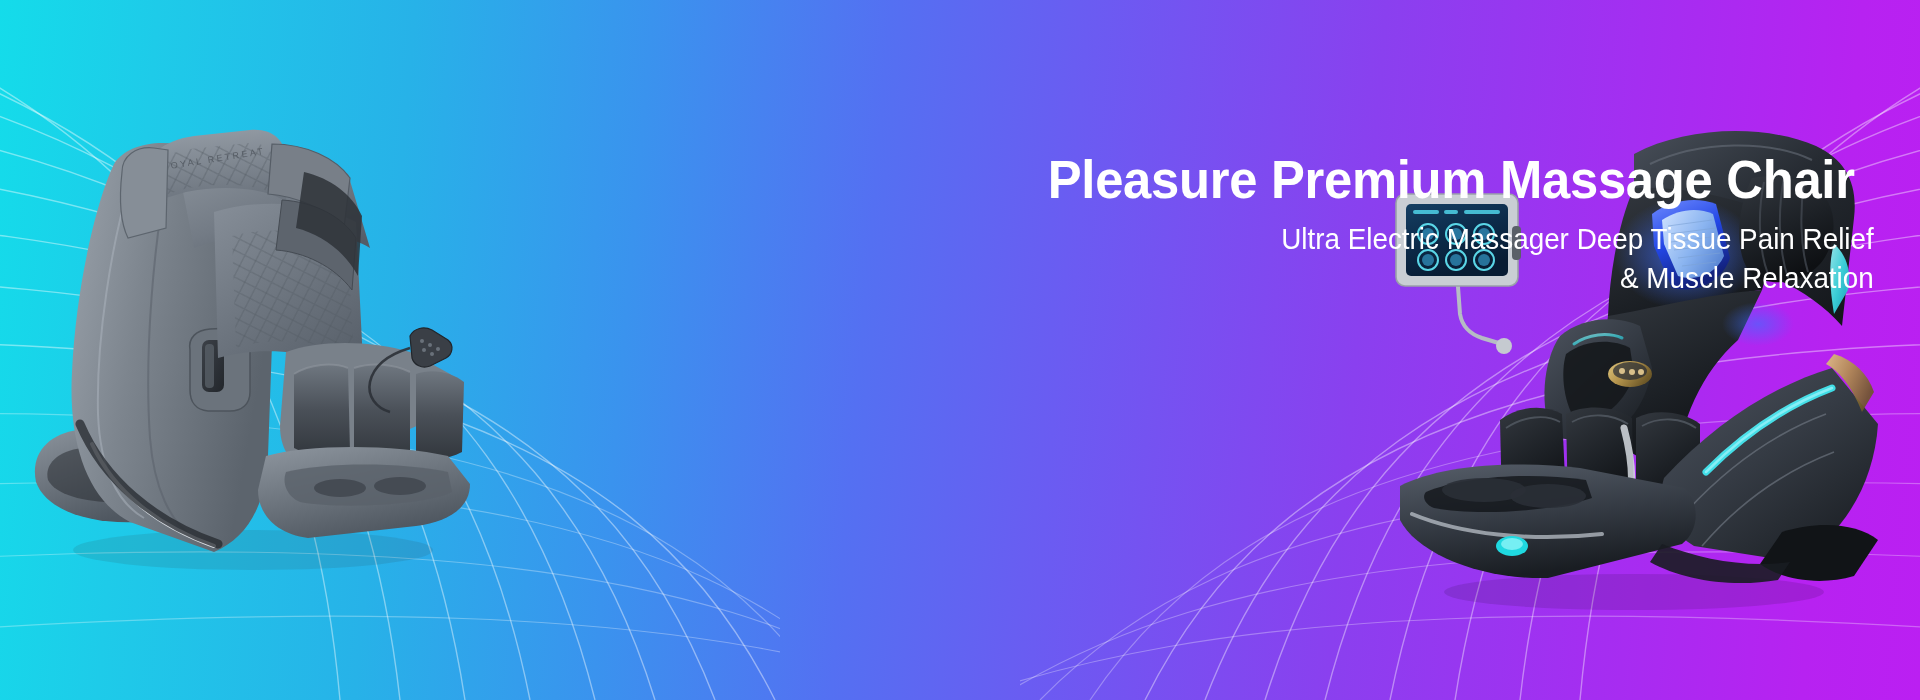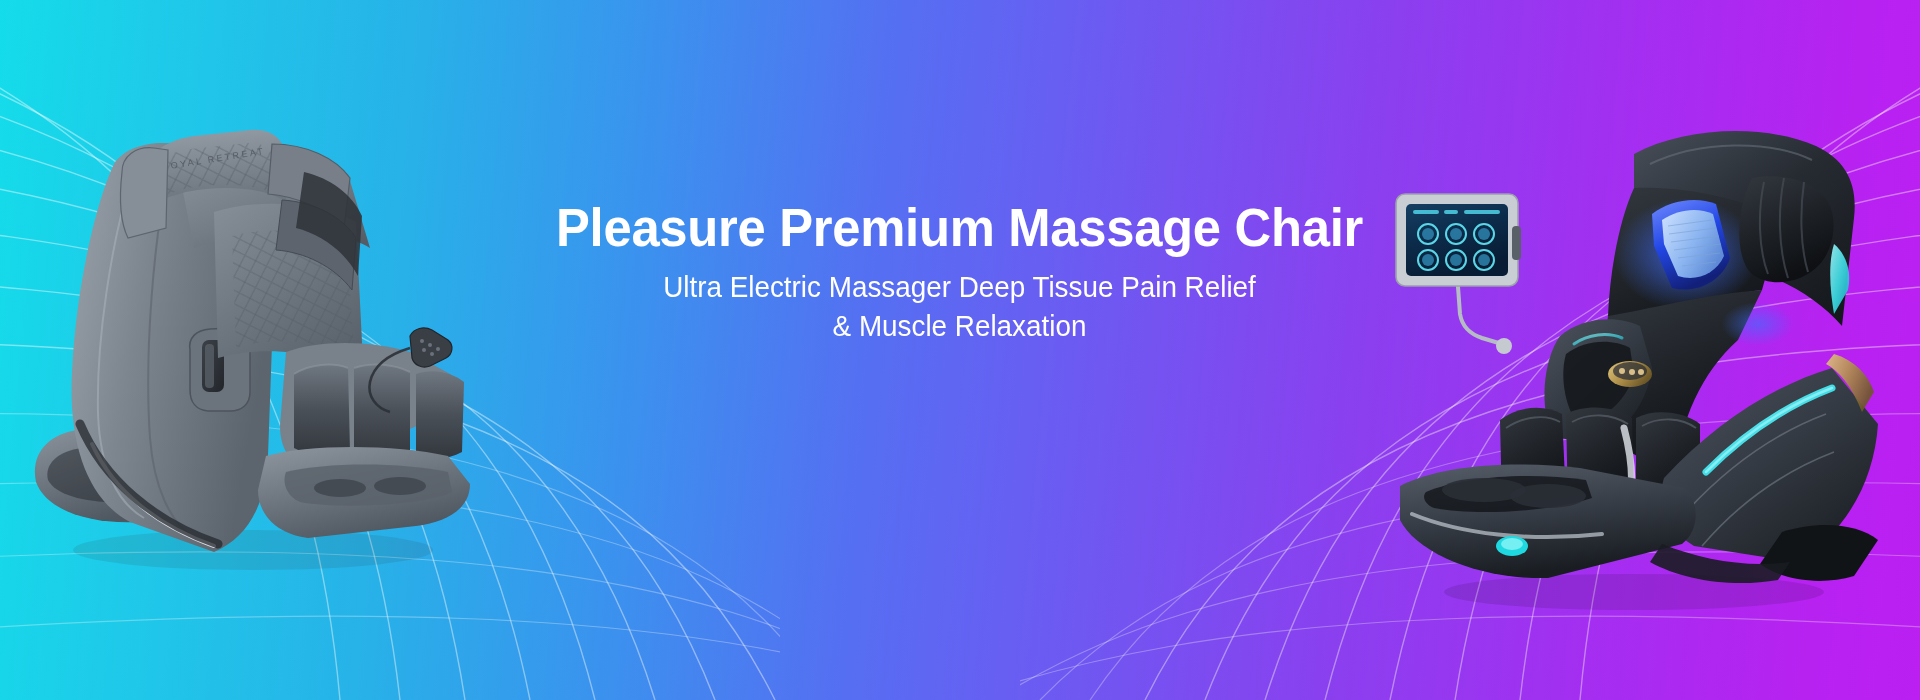--- a/index.html
+++ b/index.html
@@ -24,25 +24,24 @@
   }
 
   
   .arcfield{position:absolute;top:0;bottom:0;pointer-events:none;}
   .arcfield svg{display:block;width:100%;height:100%;}
   #arcs-left{left:0;width:780px;}
   #arcs-right{right:0;width:900px;}
 
   
   #copy{
-    position:absolute;left:0;right:1px;top:148px;
-    text-align:center;
+    position:absolute;left:0;right:8px;top:148px;
+    text-align:right;
     z-index:6;
     pointer-events:none;
-    margin-top:48px;
   }
   #title{
     margin:0;
     font-family:"Liberation Sans Narrow","Liberation Sans",sans-serif;
     font-weight:700;
     font-size:54px;
     line-height:62px;
     letter-spacing:-0.3px;
     color:#ffffff;
     transform:scaleX(.94);

